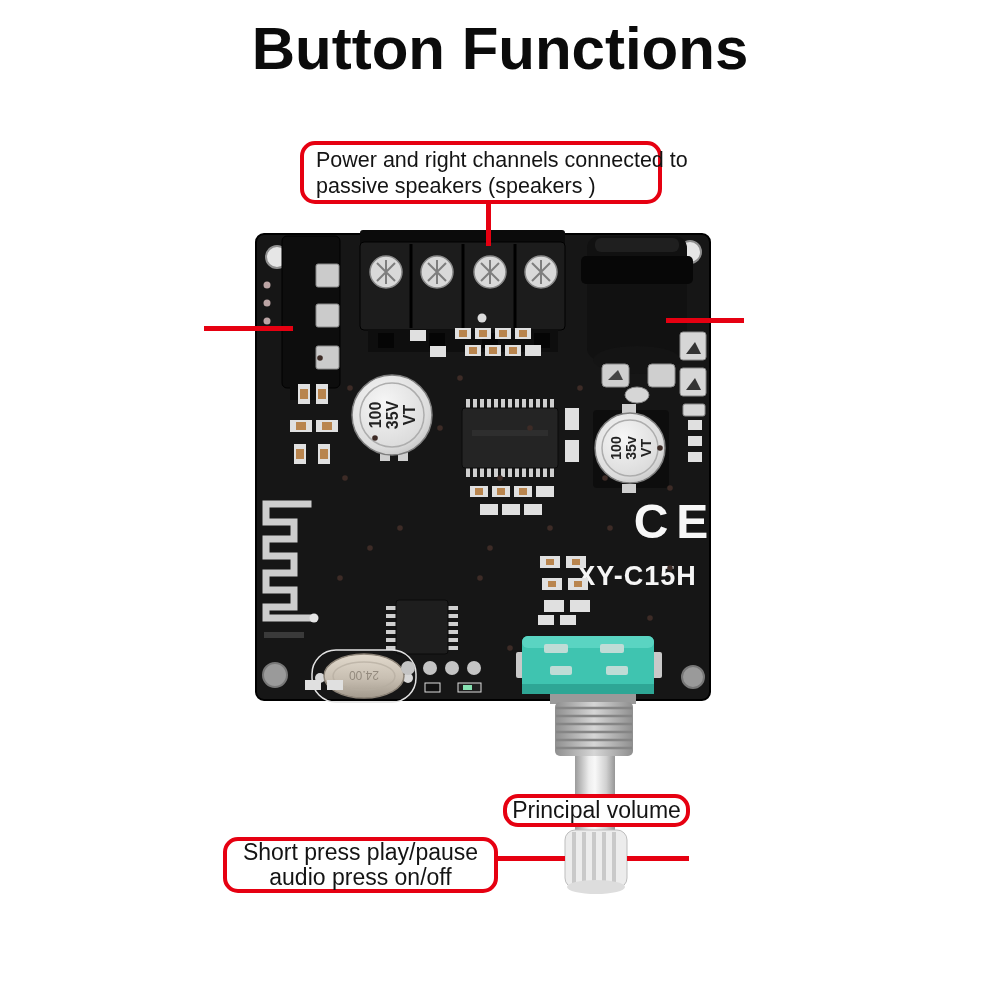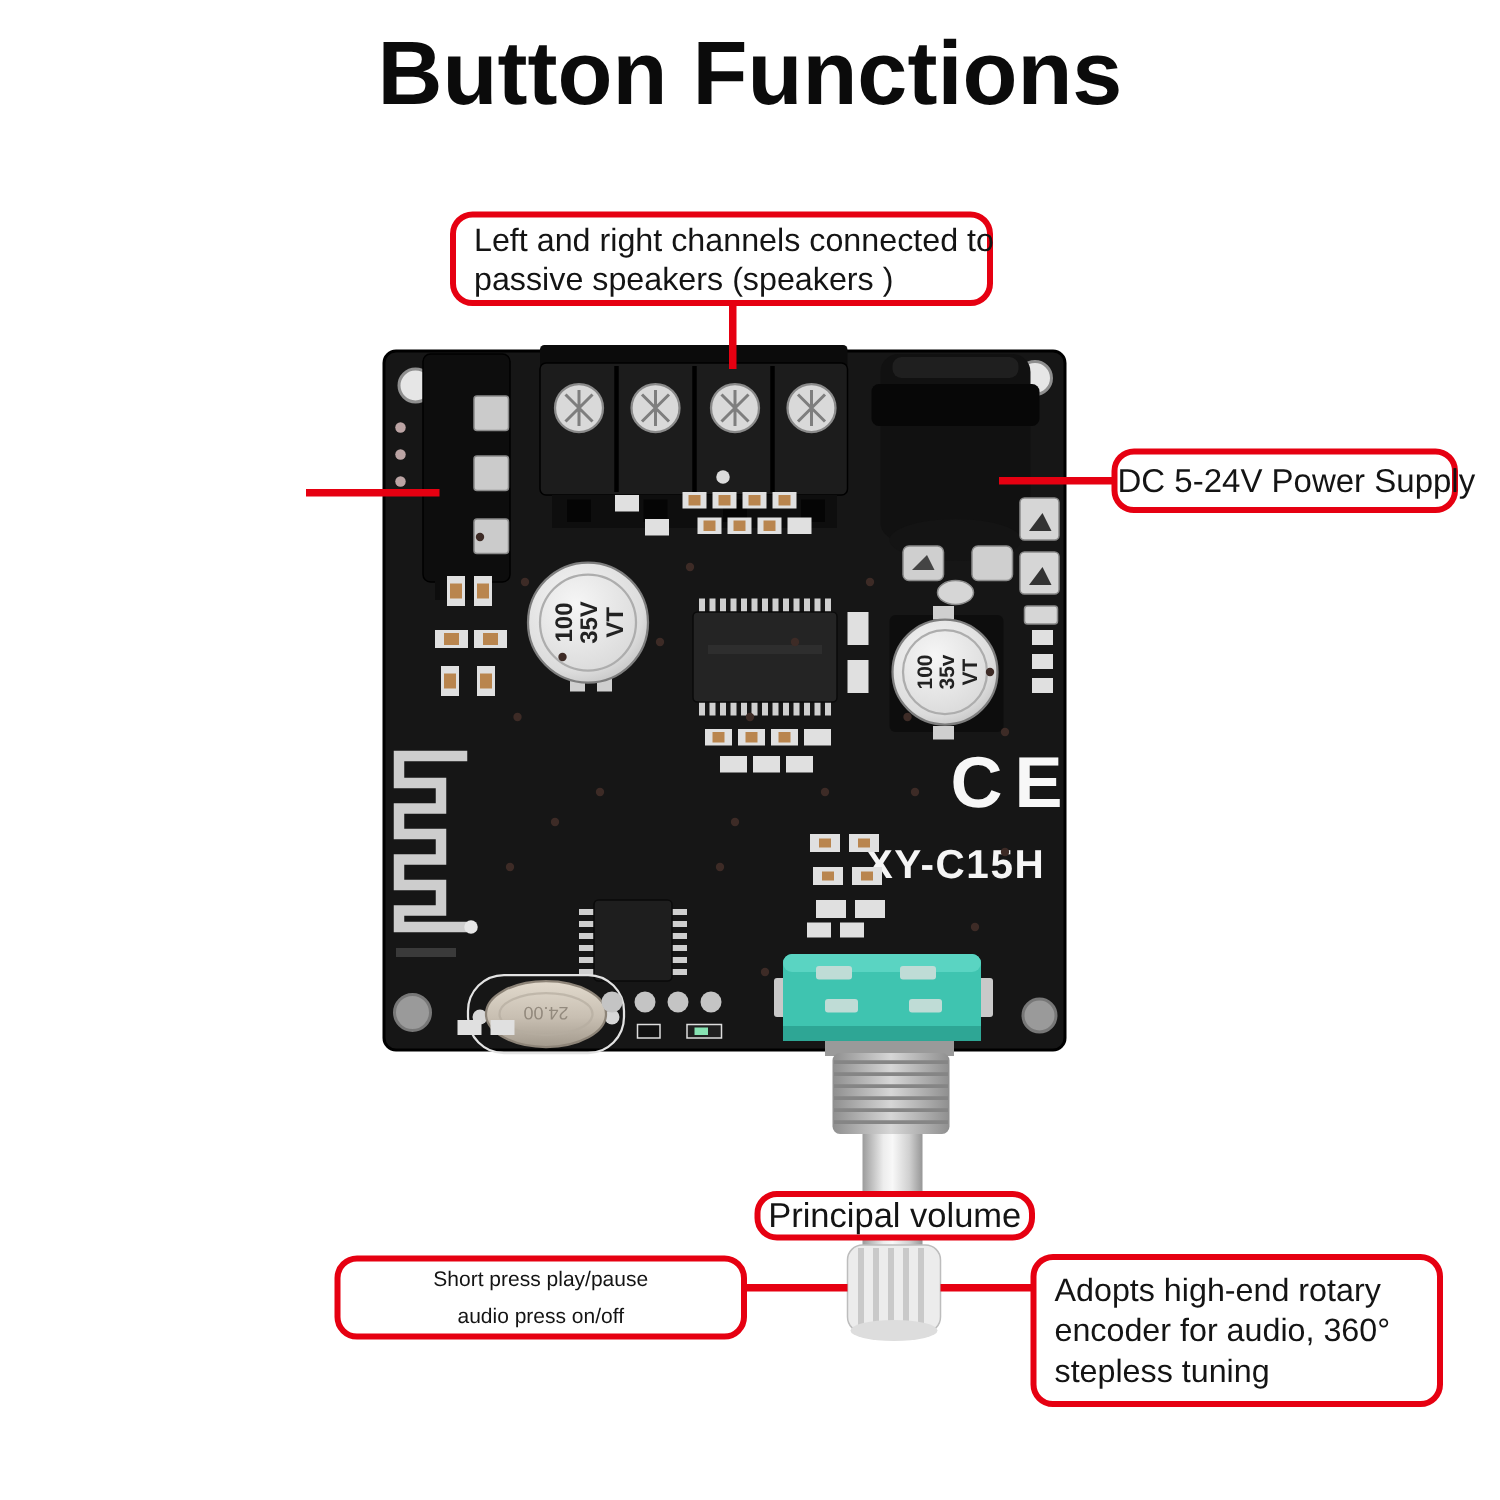--- a/index.html
+++ b/index.html
@@ -15,21 +15,21 @@
   .callout {
     position:absolute; box-sizing:border-box; background:#ffffff;
     border:4px solid var(--accent); border-radius:15px; color:#141414;
     display:flex; flex-direction:column; justify-content:center; z-index:5;
   }
   .callout div { white-space:nowrap; }
   .co-speakers { left:300px; top:141px; width:362px; height:63px; padding:2px 12px; font-size:21.5px; line-height:26px; text-align:left; }
   .co-aux      { left:33px;  top:304px; width:174px; height:44px; font-size:22px; text-align:center; }
   .co-power    { left:741px; top:299px; width:231px; height:43px; font-size:22px; text-align:center; }
   .co-volume   { left:503px; top:794px; width:187px; height:33px; font-size:23px; text-align:center; line-height:21px; }
-  .co-play     { left:223px; top:837px; width:275px; height:56px; font-size:14px; line-height:25px; text-align:center; }
+  .co-play     { left:223px; top:837px; width:275px; height:56px; font-size:23px; line-height:25px; text-align:center; }
   .co-encoder  { left:687px; top:836px; width:275px; height:102px; padding:2px 2px 2px 12px; font-size:21.5px; line-height:27px; text-align:left; }
   .cline { position:absolute; background:var(--accent); z-index:4; }
   .ln-speakers { left:486px; top:202px; width:5px;  height:44px; }
   .ln-aux      { left:204px; top:326px; width:89px;  height:5px; }
   .ln-power    { left:666px; top:318px; width:78px;  height:5px; }
   .ln-play     { left:495px; top:856px; width:70px;  height:5px; }
   .ln-encoder  { left:627px; top:856px; width:62px;  height:5px; }
   #board-svg { position:absolute; left:250px; top:228px; z-index:1; }
   .silk { stroke:#e3e3e3; stroke-width:1.5; fill:none; }
 </style>
@@ -373,37 +373,29 @@
           <line x1="344" y1="604" x2="344" y2="661"></line>
             <line x1="354" y1="604" x2="354" y2="660"></line>
           <line x1="364" y1="604" x2="364" y2="658"></line>
         </g>
         <ellipse cx="346" cy="659" rx="29" ry="7" fill="#dddddd"></ellipse>
       </g>
     </g>
   </svg>
 
   <div class="callout co-speakers">
-    <div>Left and right channels connected to</div>
+    <div>Power and right channels connected to</div>
     <div>passive speakers (speakers )</div>
   </div>
 
 
-  <div class="callout co-power">
-    <div>DC 5-24V Power Supply</div>
-  </div>
 
   <div class="callout co-volume">
     <div>Principal volume</div>
   </div>
 
   <div class="callout co-play">
     <div>Short press play/pause</div>
     <div>audio press on/off</div>
   </div>
 
-  <div class="callout co-encoder">
-    <div>Adopts high-end rotary</div>
-    <div>encoder for audio, 360°</div>
-    <div>stepless tuning</div>
-  </div>
 
 </div>
 
 </body></html>

